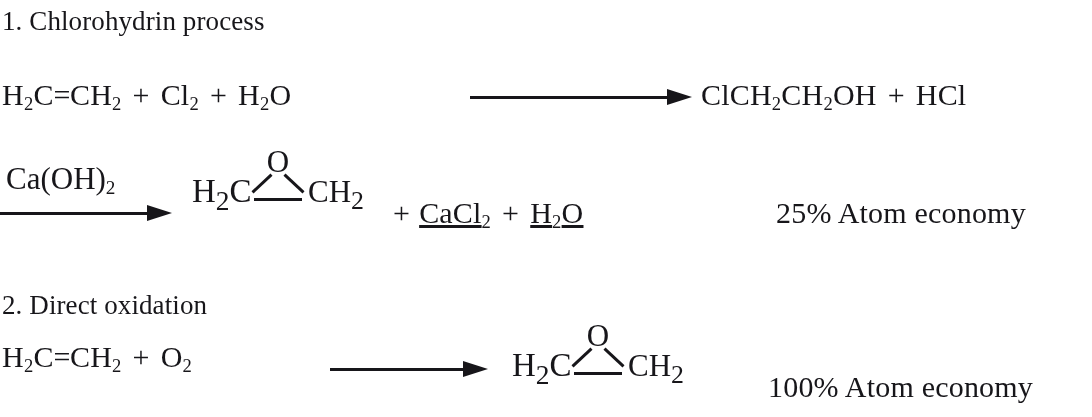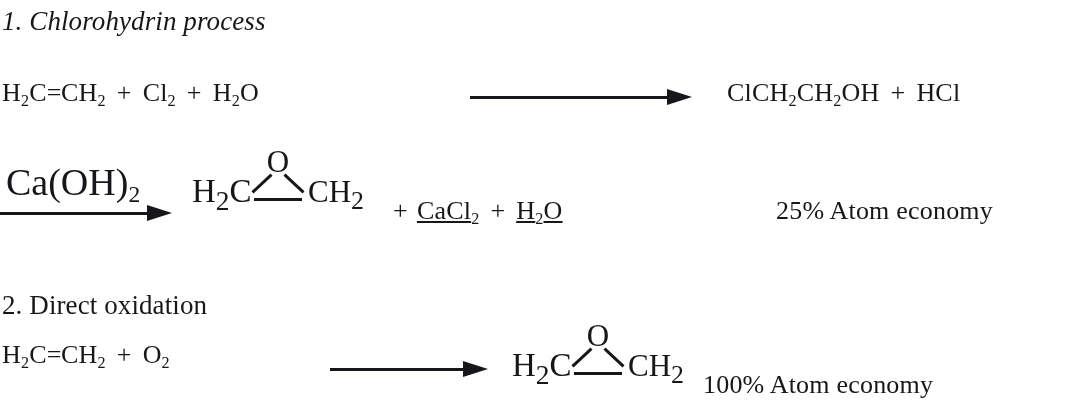--- a/index.html
+++ b/index.html
@@ -20,34 +20,34 @@
 
   .abs { position: absolute; white-space: nowrap; }
 
   .heading {
     font-size: 27px;
     line-height: 1;
     letter-spacing: .1px;
   }
 
   .eq {
-    font-size: 26px;
+    font-size: 30px;
     line-height: 1;
     letter-spacing: .2px;
     text-align: right;
   }
 
   .eq sub, .heading sub, .cond sub {
     font-size: 0.62em;
     vertical-align: -0.28em;
     line-height: 0;
   }
 
   .cond {
-    font-size: 38px;
+    font-size: 31px;
     line-height: 1;
   }
 
   .plus { display: inline-block; padding: 0 11px; }
   .plus-tight { display: inline-block; padding: 0 9px; }
 
   .dbond {
     display: inline-block;
     vertical-align: 0.015em;
     letter-spacing: -0.02em;
@@ -106,32 +106,32 @@
   .epoxide .diag {
     position: absolute;
     height: 3px;
     background: #17161a;
     transform-origin: 50% 50%;
   }
 </style>
 </head>
 <body>
 
-<div class="abs heading" style="left:2px; top:8px;font-style:italic;">1. Chlorohydrin process</div>
+<div class="abs heading" style="left:2px; top:8px;">1. Chlorohydrin process</div>
 
 <div class="abs eq" style="left:2px; top:80px;">
   <span><span>H</span><sub>2</sub><span>C</span><span class="dbond">=</span><span>CH</span><sub>2</sub></span><span class="plus">+</span><span><span>Cl</span><sub>2</sub></span><span class="plus">+</span><span><span>H</span><sub>2</sub><span>O</span></span>
 </div>
 
 <div class="arrow" style="left:470px; top:86px; width:222px;">
   <div class="shaft" style="width:200px;"></div>
   <div class="head" style="left:197px;"></div>
 </div>
 
-<div class="abs eq" style="left:727px; top:80px;">
+<div class="abs eq" style="left:701px; top:80px;">
   <span><span>ClCH</span><sub>2</sub><span>CH</span><sub>2</sub><span>OH</span></span><span class="plus">+</span><span>HCl</span>
 </div>
 
 <div class="abs cond" style="left:6px; top:163px;">
   <span>Ca(OH)</span><sub>2</sub>
 </div>
 
 <div class="arrow" style="left:0px; top:202px; width:172px;">
   <div class="shaft" style="width:150px;"></div>
   <div class="head" style="left:147px;"></div>
@@ -165,13 +165,13 @@
 
 <div class="epoxide" style="left:512px; top:320px; width:172px; height:68px;">
   <span class="ox"><span>O</span></span>
   <span class="lbl-l"><span>H</span><sub>2</sub><span>C</span></span>
   <span class="lbl-r"><span>CH</span><sub>2</sub></span>
   <div class="base-bond" style="left:62px; bottom:13px; width:48px;"></div>
   <div class="diag" style="left:57px; top:36px; width:26px; transform:rotate(-43deg);"></div>
   <div class="diag" style="left:89px; top:36px; width:26px; transform:rotate(43deg);"></div>
 </div>
 
-<div class="abs eq" style="left:703px; top:372px;">100% Atom economy</div>
+<div class="abs eq" style="left:768px; top:372px;">100% Atom economy</div>
 
 </body></html>

